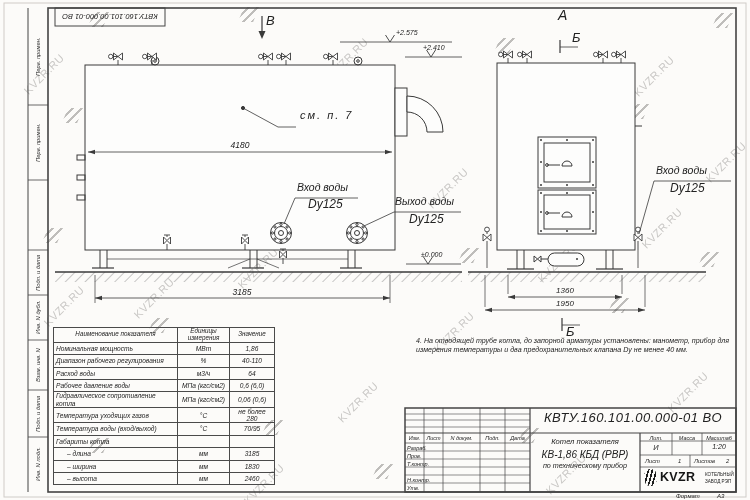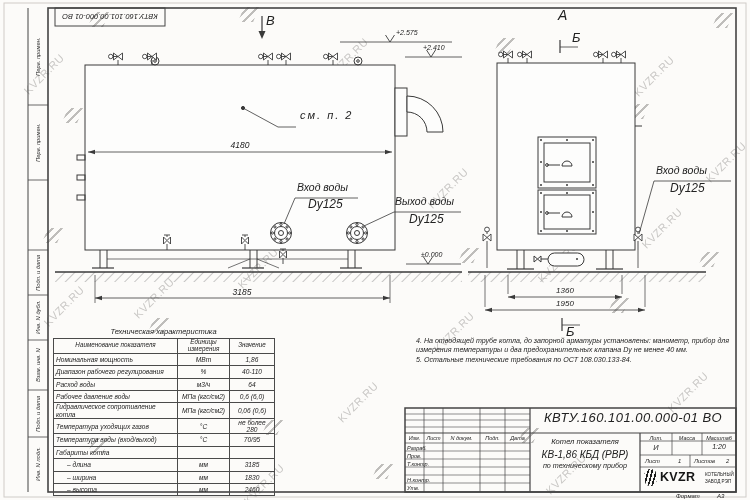--- a/index.html
+++ b/index.html
@@ -289,39 +289,38 @@
   <span class="vlab" style="top:105px;height:75px">Перв. примен.</span>
   <span class="vlab" style="top:250px;height:45px">Подп. и дата</span>
   <span class="vlab" style="top:295px;height:45px">Инв. N дубл.</span>
   <span class="vlab" style="top:340px;height:50px">Взам. инв. N</span>
   <span class="vlab" style="top:390px;height:47px">Подп. и дата</span>
   <span class="vlab" style="top:437px;height:55px">Инв. N подл.</span>
 
   <span class="lb" style="left:266px;top:13px;font-size:13px">В</span>
   <span class="lb" style="left:396px;top:29px;font-size:7px">+2.575</span>
   <span class="lb" style="left:423px;top:44px;font-size:7px">+2.410</span>
-  <span class="lb" style="left:300px;top:109px;font-size:11px;letter-spacing:2px">см. п. 2</span>
+  <span class="lb" style="left:300px;top:109px;font-size:11px;letter-spacing:2px">см. п. 7</span>
   <span class="lb ctr" style="left:214px;top:140px;width:52px;font-size:8.5px">4180</span>
   <span class="lb" style="left:297px;top:181px;font-size:10.5px">Вход воды</span>
   <span class="lb" style="left:308px;top:197px;font-size:12px">Dy125</span>
   <span class="lb" style="left:395px;top:195px;font-size:10.5px">Выход воды</span>
   <span class="lb" style="left:409px;top:212px;font-size:12px">Dy125</span>
   <span class="lb" style="left:421px;top:251px;font-size:7px">±0.000</span>
   <span class="lb ctr" style="left:216px;top:287px;width:52px;font-size:8.5px">3185</span>
 
   <span class="lb" style="left:558px;top:7px;font-size:14px">А</span>
   <span class="lb" style="left:572px;top:30px;font-size:13px">Б</span>
   <span class="lb" style="left:566px;top:324px;font-size:13px">Б</span>
   <span class="lb" style="left:656px;top:164px;font-size:10.5px">Вход воды</span>
   <span class="lb" style="left:670px;top:181px;font-size:12px">Dy125</span>
   <span class="lb ctr" style="left:539px;top:286px;width:52px;font-size:8px">1360</span>
   <span class="lb ctr" style="left:539px;top:299px;width:52px;font-size:8px">1950</span>
 
   <div class="tt">
-    <div class="tt-title">Техническая характеристика</div>
     <table>
       <colgroup>
           <col style="width:124px">
           <col style="width:52px">
           <col style="width:45px">
         </colgroup>
       <thead>
         <tr>
           <th>Наименование показателя</th>
           <th>Единицы измерения</th>
@@ -383,21 +382,20 @@
             <td class="nm ind">– высота</td>
             <td>мм</td>
             <td>2460</td>
           </tr>
       </tbody>
     </table>
   </div>
 
   <div class="notes">
     <div class="note">4. На отводящей трубе котла, до запорной арматуры установлены: манометр, прибор для измерения температуры и два предохранительных клапана Dу не менее 40 мм.</div>
-    <div class="note">5. Остальные технические требования по ОСТ 108.030.133-84.</div>
   </div>
 
   <span class="tbx ctr" style="left:532px;top:410px;width:202px;font-size:13px;letter-spacing:.5px">КВТУ.160.101.00.000-01 ВО</span>
   <span class="tbx ctr" style="left:405px;top:435px;width:19px">Изм.</span>
   <span class="tbx ctr" style="left:424px;top:435px;width:19px">Лист</span>
   <span class="tbx ctr" style="left:443px;top:435px;width:37px">N докум.</span>
   <span class="tbx ctr" style="left:480px;top:435px;width:25px">Подп.</span>
   <span class="tbx ctr" style="left:505px;top:435px;width:25px">Дата</span>
   <span class="tbx" style="left:407px;top:444.5px">Разраб.</span>
   <span class="tbx" style="left:407px;top:452.5px">Пров.</span>

